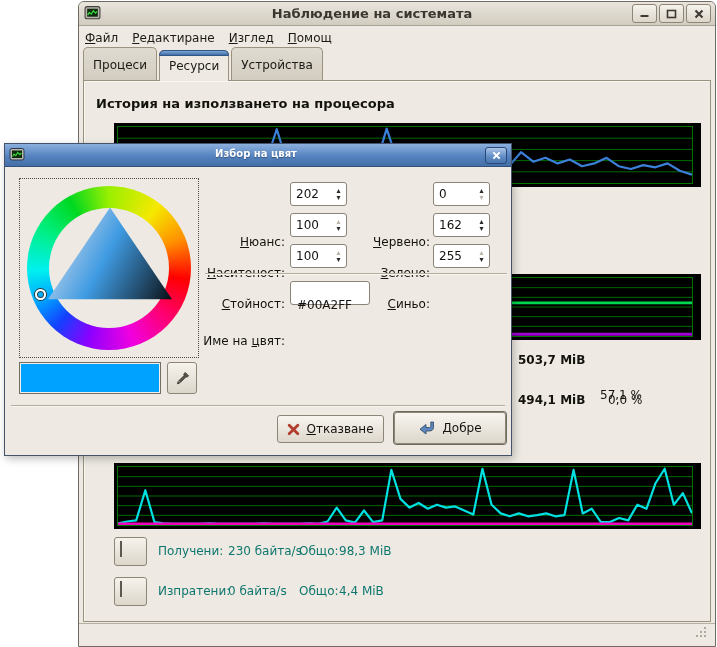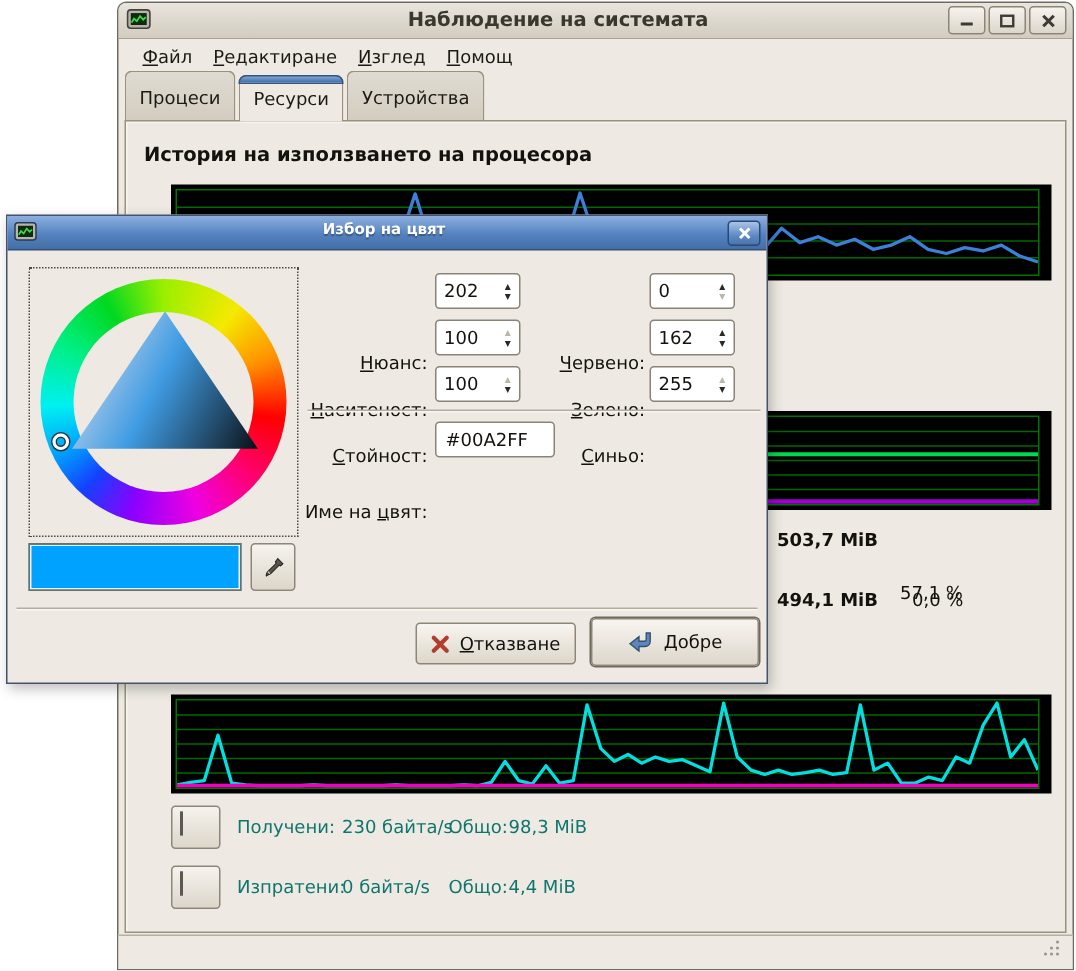--- a/index.html
+++ b/index.html
@@ -15,21 +15,21 @@
     border-radius:5px 5px 0 0; }
   .titlebar .win-icon { position:absolute; left:5px; top:3px; width:17px; height:17px; }
   .titlebar .title { position:absolute; left:40px; right:90px; top:4px; text-align:center;
     font-size:13px; font-weight:bold; color:#3a372f; white-space:nowrap; }
   .wbtn { position:absolute; top:2px; width:25px; height:19px; border:1px solid #8d8678;
     border-radius:3px; background:linear-gradient(180deg,#f6f3ed,#dcd6ca);
     display:flex; align-items:center; justify-content:center; }
   .wbtn svg { display:block; }
   .btn-min { right:58px; } .btn-max { right:31px; } .btn-close { right:4px; }
 
-  .menubar { position:absolute; left:0; top:25px; right:0; height:22px; padding-left:10px;
+  .menubar { position:absolute; left:0; top:25px; right:0; height:22px; 
     display:flex; align-items:center; gap:2px; }
   .menu-item { font-size:12px; color:#1c1a16; padding:2px 6px; }
 
   .tabbar { position:absolute; left:4px; top:47px; right:4px; height:32px; display:flex; align-items:flex-end; }
   .tab { height:34px; margin-right:2px; padding:0 9px; font-size:12px; color:#1c1a16;
     background:linear-gradient(180deg,#e0dbd1,#d2ccc0); border:1px solid #9a927f; border-bottom:none;
     border-radius:5px 5px 0 0; display:flex; align-items:center; }
   .tab.active { height:31px; background:#eeeae3; position:relative; z-index:2; }
   .tab.active::before { content:""; position:absolute; left:-1px; right:-1px; top:-1px; height:4px;
     background:linear-gradient(180deg,#7ea6d8,#416ca6); border-radius:5px 5px 0 0; border:1px solid #2f5685; }
@@ -103,21 +103,21 @@
   .spin { position:absolute; top:0; width:57px; height:24px; background:#fff; border:1px solid #8a8478;
     border-radius:3px; display:flex; }
   .spin.col-l { left:285px; } .spin.col-r { left:428px; }
   .spin-val { flex:1; font-size:12px; padding:4px 0 0 5px; color:#14120e; }
   .spin-btns { width:15px; display:flex; flex-direction:column; align-items:center; justify-content:center;
     line-height:7px; font-size:8px; color:#2b2923; }
   .spin-btns .dis { color:#bcb6aa; }
   .sep-fields { position:absolute; left:200px; top:129px; width:302px; height:2px;
     border-top:1px solid #b4ad9e; border-bottom:1px solid #f8f6f1; }
   .name-entry { position:absolute; left:285px; top:0; width:80px; height:24px; background:#fff;
-    border:1px solid #8a8478; border-radius:3px; font-size:12px; padding:4px 0 0 6px; color:#14120e; }
+    border:1px solid #8a8478; border-radius:3px; font-size:12px; padding:16px 0 0 6px; color:#14120e; }
 
   .dlg-sep { position:absolute; left:6px; right:6px; top:261px; height:2px;
     border-top:1px solid #b4ad9e; border-bottom:1px solid #f8f6f1; }
   .dlg-btn { position:absolute; height:28px; border:1px solid #8d8678; border-radius:3px;
     background:linear-gradient(180deg,#f8f5f0,#ddd7cb); font-size:12px; color:#14120e;
     display:flex; align-items:center; justify-content:center; gap:6px; }
   .btn-cancel { left:272px; top:271px; width:107px; }
   .btn-ok { left:389px; top:268px; width:112px; height:32px;
     box-shadow:0 0 0 1px #6e6a5e; }
 </style>

